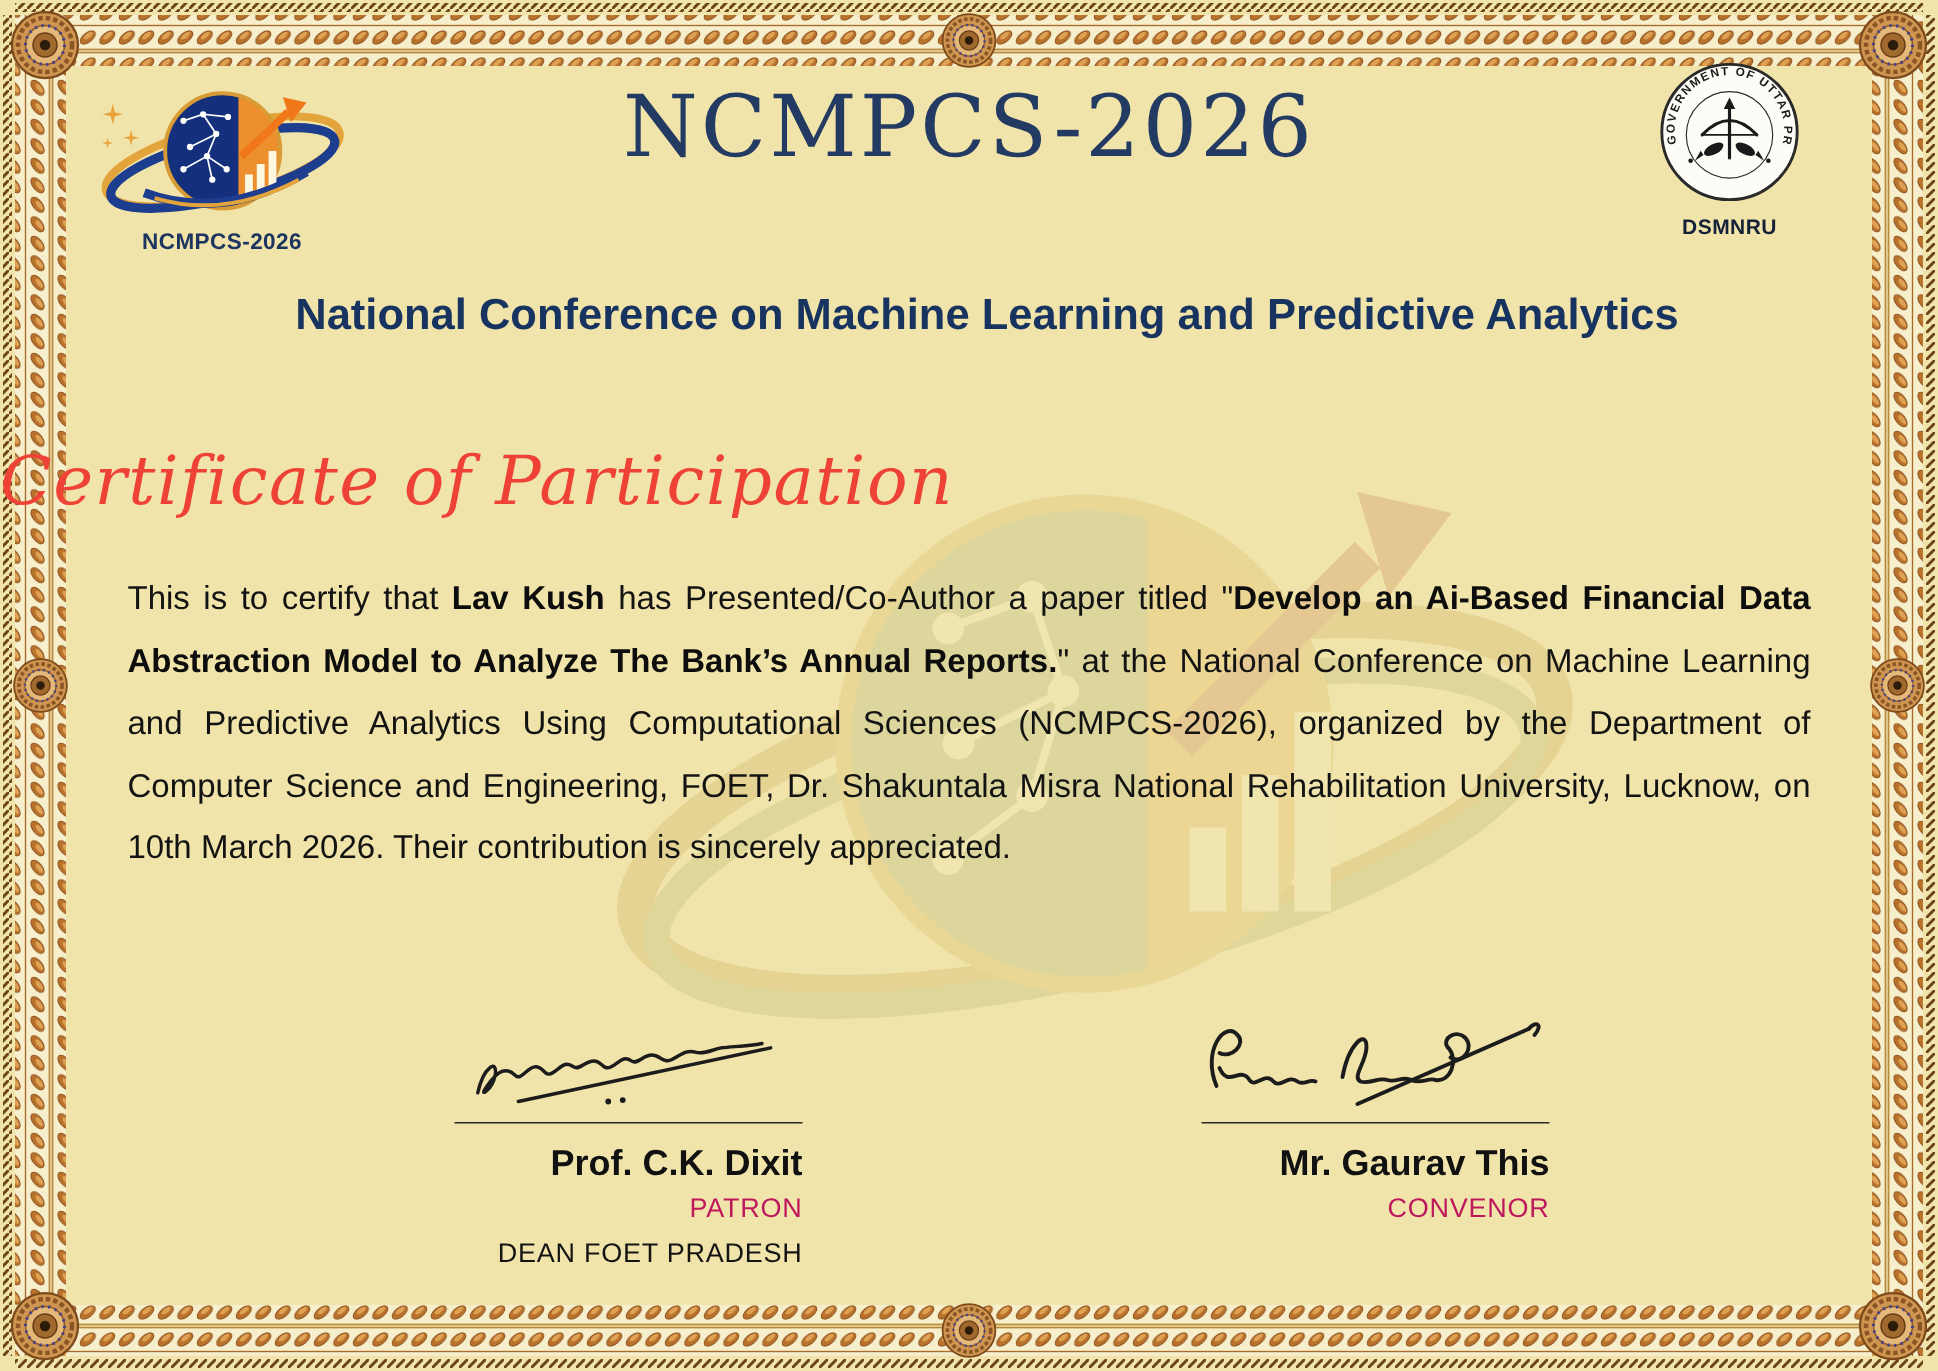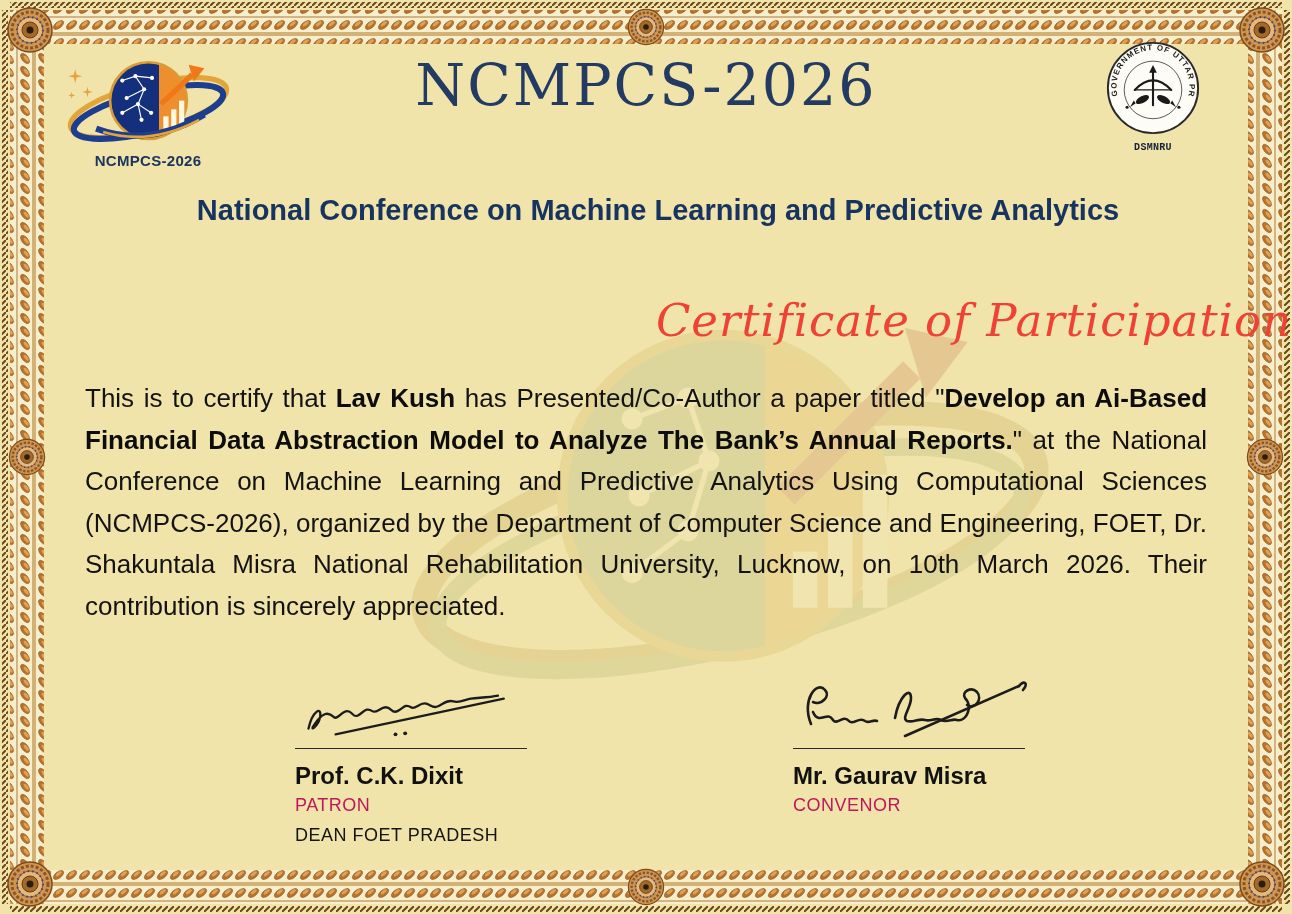--- a/index.html
+++ b/index.html
@@ -13,36 +13,36 @@
   .border-svg,.watermark{position:absolute;left:0;top:0;pointer-events:none;}
   .watermark{opacity:.18;}
   .logo-left{position:absolute;left:58px;top:50px;width:180px;text-align:center;}
   .logo-label{margin-top:2px;font-size:15px;font-weight:bold;color:#1c3560;letter-spacing:.3px;}
   .page-title{
     position:absolute;left:0;top:52px;width:100%;margin:0;text-align:center;
     font-family:"DejaVu Serif",serif;font-weight:normal;
     font-size:57px;color:#233a63;letter-spacing:2px;
   }
   .seal-block{position:absolute;left:1098px;top:40px;width:110px;text-align:center;}
-  .seal-label{margin-top:2px;font-size:10px;font-weight:bold;color:#16213a;letter-spacing:.3px;font-family:Liberation Mono, monospace;}
+  .seal-label{margin-top:2px;font-size:14px;font-weight:bold;color:#16213a;letter-spacing:.3px;}
   .conf-line{position:absolute;left:0;width:100%;text-align:center;color:#17335f;font-weight:bold;margin:12px;}
   .conf-line.l1{top:182px;font-size:29px;}
   .conf-line.l2{top:230px;font-size:29px;}
   .script-heading{
-    position:absolute;left:0;top:294px;width:100%;text-align:right;margin:0;
+    position:absolute;left:0;top:294px;width:100%;text-align:left;margin:0;
     font-family:"DejaVu Serif",serif;font-style:italic;font-weight:normal;
     font-size:45px;color:#ee4237;letter-spacing:1px;
   }
   .body-text{
     position:absolute;left:85px;top:378px;width:1122px;margin:0;
-    font-size:26px;line-height:41.5px;color:#131313;
+    font-size:22px;line-height:41.5px;color:#131313;
     text-align:justify;
   }
   .body-text b{color:#0d0d0d;}
-  .sig-block{position:absolute;display:flex;flex-direction:column;align-items:flex-start;width:240px;}
+  .sig-block{position:absolute;display:flex;flex-direction:column;align-items:flex-end;width:240px;}
   .sig-block.left{left:295px;top:686px;}
   .sig-block.right{left:793px;top:668px;}
   .sig-line{width:232px;border-top:1.6px solid #2a2a2a;margin-top:4px;}
   .sig-name{margin-top:13px;font-size:24px;font-weight:bold;color:#111;}
   .sig-role{margin-top:5px;font-size:18px;color:#be185d;letter-spacing:.5px;}
   .sig-affil{margin-top:9px;font-size:18px;color:#141414;letter-spacing:.5px;}
 </style>
 </head>
 <body>
 
@@ -229,17 +229,17 @@
     <svg width="240" height="76" viewBox="0 0 240 76">
       <g stroke="#1c1c1c" stroke-width="2.6" fill="none" stroke-linecap="round">
         <path d="M18,56 C8,32 24,12 32,22 C38,28 28,38 20,34"></path>
         <path d="M20,44 C26,58 34,42 40,52 C44,58 50,46 56,53 C60,58 66,48 72,53 C76,56 80,51 84,53"></path>
         <path d="M102,50 C106,28 118,18 118,30 C118,40 108,50 114,53 C120,55 126,50 132,52 C138,54 142,49 148,52 C154,55 160,50 164,52 C174,54 180,38 172,30 C168,24 178,18 184,24 C190,31 182,42 174,37"></path>
         <path d="M112,68 L226,18"></path>
         <path d="M226,18 C231,12 236,15 230,22"></path>
       </g>
     </svg>
     <div class="sig-line"></div>
-    <div class="sig-name">Mr. Gaurav Misra</div>
+    <div class="sig-name">Mr. Gaurav This</div>
     <div class="sig-role">CONVENOR</div>
   </div>
 
 </div>
 
 </body></html>

